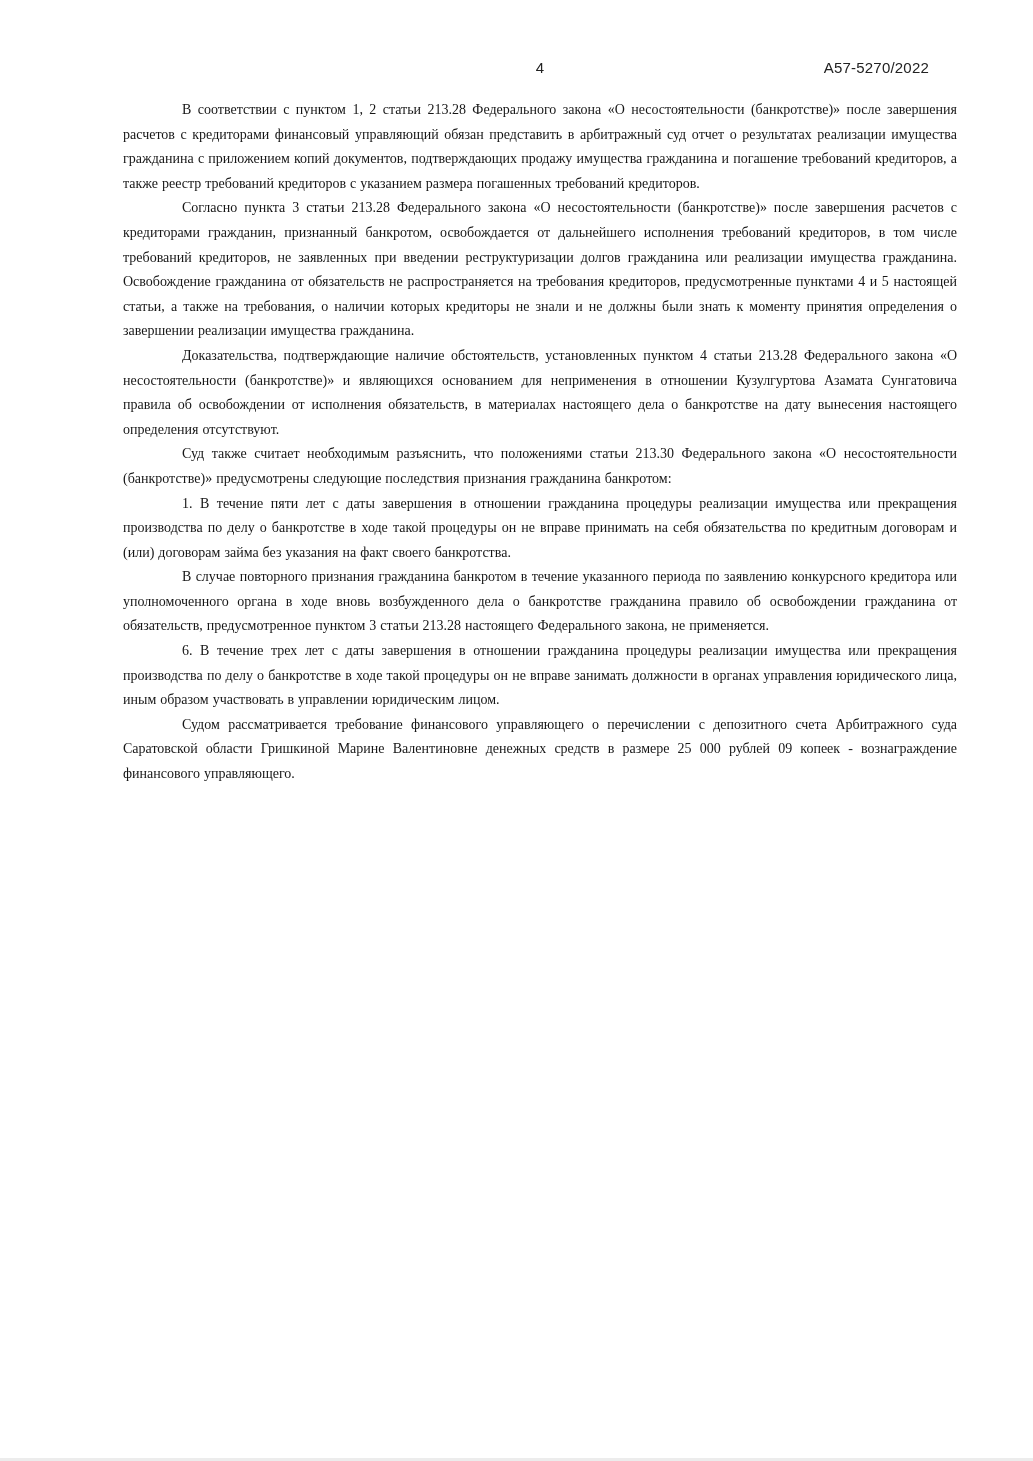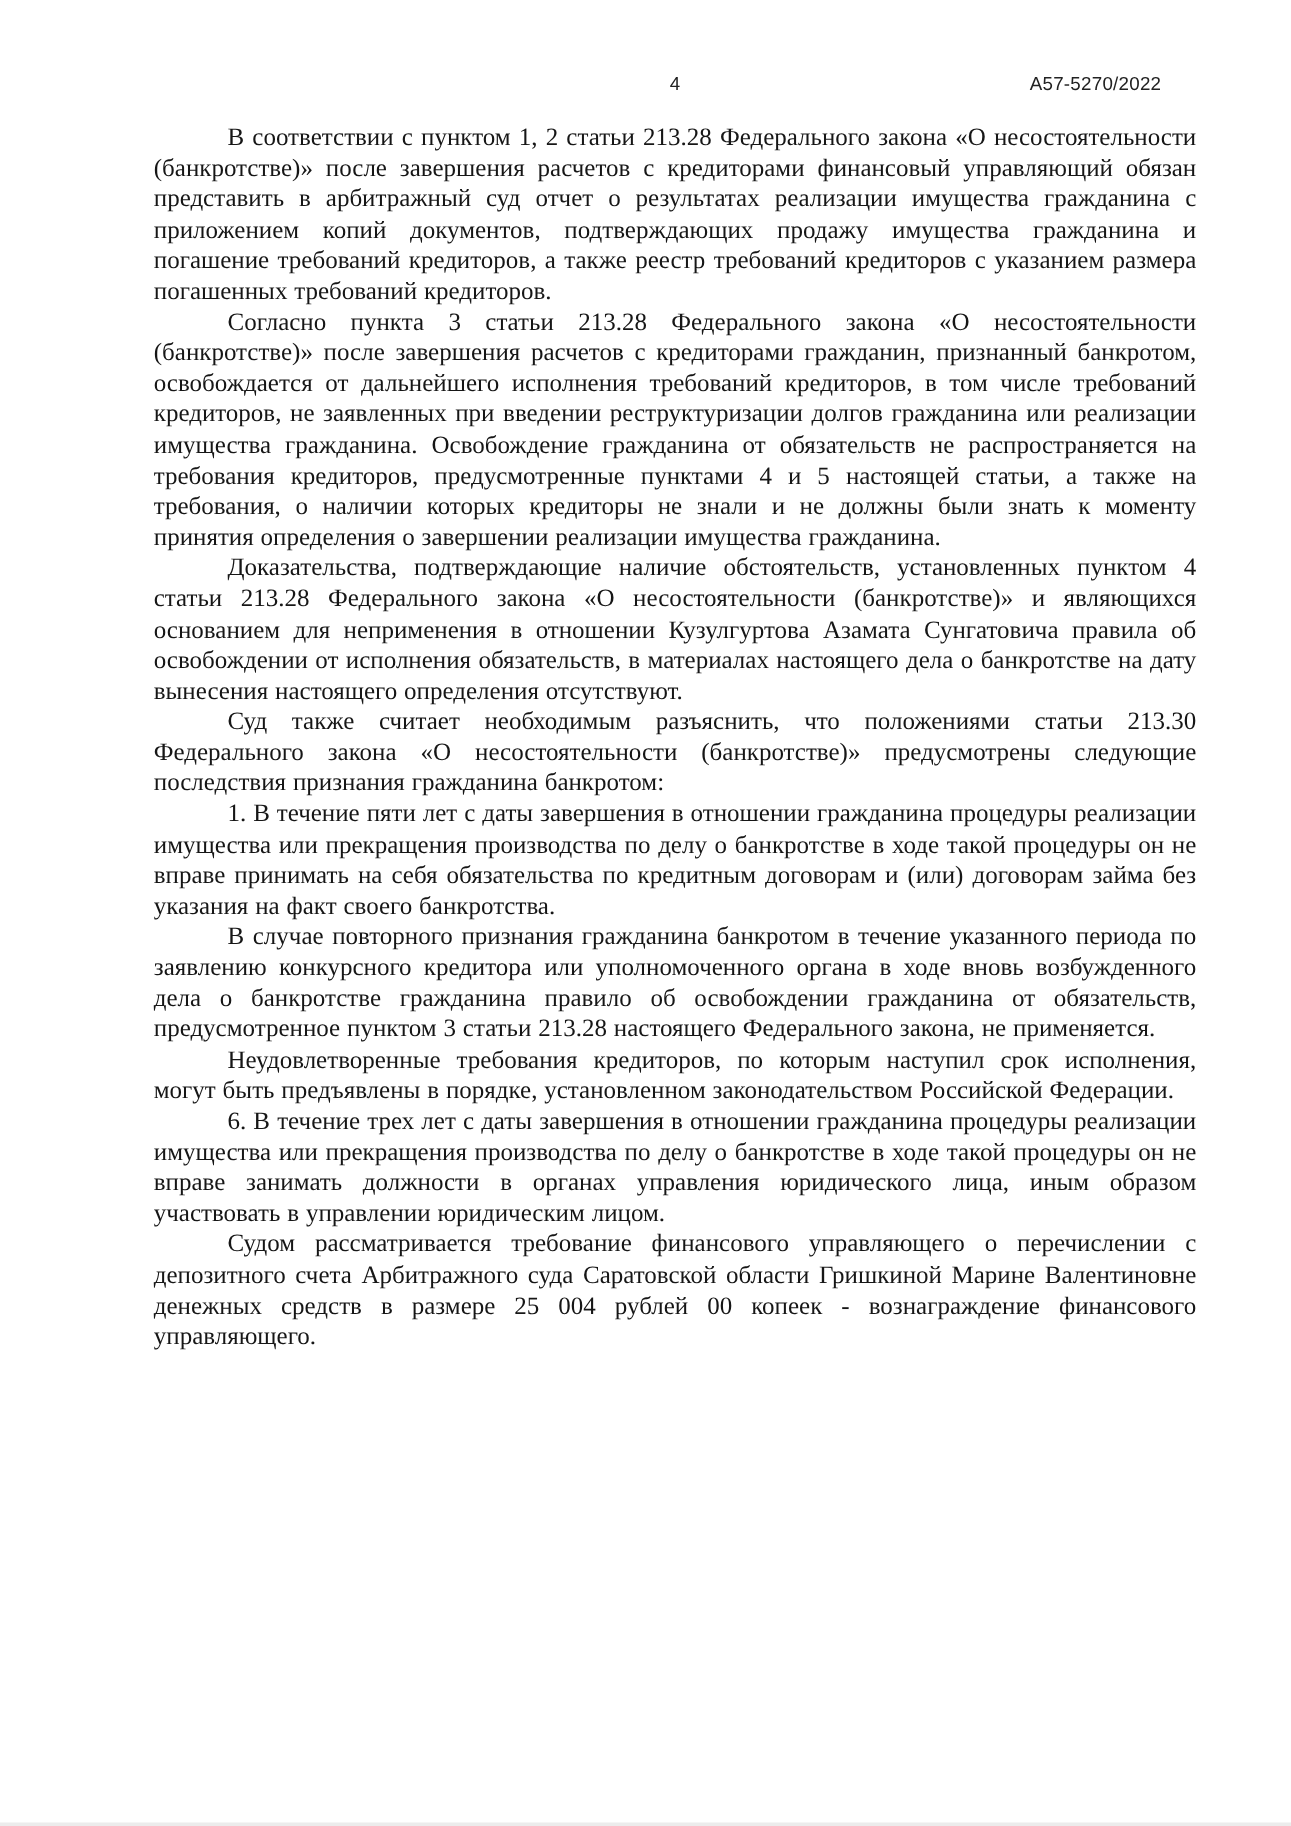--- a/index.html
+++ b/index.html
@@ -45,21 +45,21 @@
   }
   .doc-body {
     position: absolute;
     top: 98px;
     left: 123px;
     width: 834px;
   }
   .doc-body p {
     margin: 0;
     padding: 0;
-    font-size: 20px;
+    font-size: 14px;
     line-height: 24.6px;
     text-align: justify;
     text-indent: 59px;
     word-spacing: 0.5px;
   }
   
   .scan-edge {
     position: absolute;
     left: 0;
     bottom: 0;
@@ -79,20 +79,19 @@
   </div>
 
   <div class="doc-body" id="doc-body">
 
   <p>В соответствии с пунктом 1, 2 статьи 213.28 Федерального закона «О несостоятельности (банкротстве)» после завершения расчетов с кредиторами финансовый управляющий обязан представить в арбитражный суд отчет о результатах реализации имущества гражданина с приложением копий документов, подтверждающих продажу имущества гражданина и погашение требований кредиторов, а также реестр требований кредиторов с указанием размера погашенных требований кредиторов.</p>
       <p>Согласно пункта 3 статьи 213.28 Федерального закона «О несостоятельности (банкротстве)» после завершения расчетов с кредиторами гражданин, признанный банкротом, освобождается от дальнейшего исполнения требований кредиторов, в том числе требований кредиторов, не заявленных при введении реструктуризации долгов гражданина или реализации имущества гражданина. Освобождение гражданина от обязательств не распространяется на требования кредиторов, предусмотренные пунктами 4 и 5 настоящей статьи, а также на требования, о наличии которых кредиторы не знали и не должны были знать к моменту принятия определения о завершении реализации имущества гражданина.</p>
       <p>Доказательства, подтверждающие наличие обстоятельств, установленных пунктом 4 статьи 213.28 Федерального закона «О несостоятельности (банкротстве)» и являющихся основанием для неприменения в отношении Кузулгуртова Азамата Сунгатовича правила об освобождении от исполнения обязательств, в материалах настоящего дела о банкротстве на дату вынесения настоящего определения отсутствуют.</p>
       <p>Суд также считает необходимым разъяснить, что положениями статьи 213.30 Федерального закона «О несостоятельности (банкротстве)» предусмотрены следующие последствия признания гражданина банкротом:</p>
       <p>1. В течение пяти лет с даты завершения в отношении гражданина процедуры реализации имущества или прекращения производства по делу о банкротстве в ходе такой процедуры он не вправе принимать на себя обязательства по кредитным договорам и (или) договорам займа без указания на факт своего банкротства.</p>
       <p>В случае повторного признания гражданина банкротом в течение указанного периода по заявлению конкурсного кредитора или уполномоченного органа в ходе вновь возбужденного дела о банкротстве гражданина правило об освобождении гражданина от обязательств, предусмотренное пунктом 3 статьи 213.28 настоящего Федерального закона, не применяется.</p>
-      <p>Неудовлетворенные требования кредиторов, по которым наступил срок исполнения, могут быть предъявлены в порядке, установленном законодательством Российской Федерации.</p>
       <p>6. В течение трех лет с даты завершения в отношении гражданина процедуры реализации имущества или прекращения производства по делу о банкротстве в ходе такой процедуры он не вправе занимать должности в органах управления юридического лица, иным образом участвовать в управлении юридическим лицом.</p>
-      <p>Судом рассматривается требование финансового управляющего о перечислении с депозитного счета Арбитражного суда Саратовской области Гришкиной Марине Валентиновне денежных средств в размере 25 004 рублей 00 копеек - вознаграждение финансового управляющего.</p>
+      <p>Судом рассматривается требование финансового управляющего о перечислении с депозитного счета Арбитражного суда Саратовской области Гришкиной Марине Валентиновне денежных средств в размере 25 000 рублей 09 копеек - вознаграждение финансового управляющего.</p>
     </div>
 
   <div class="scan-edge"></div>
 
 </div>
 
 </body></html>

